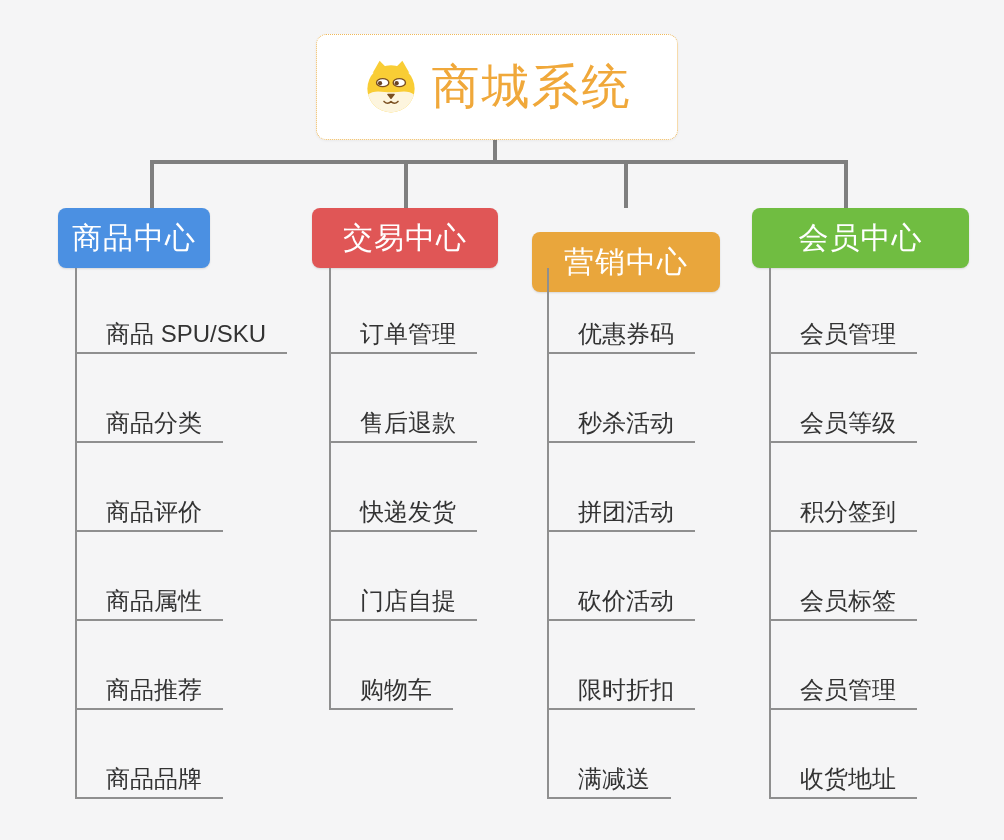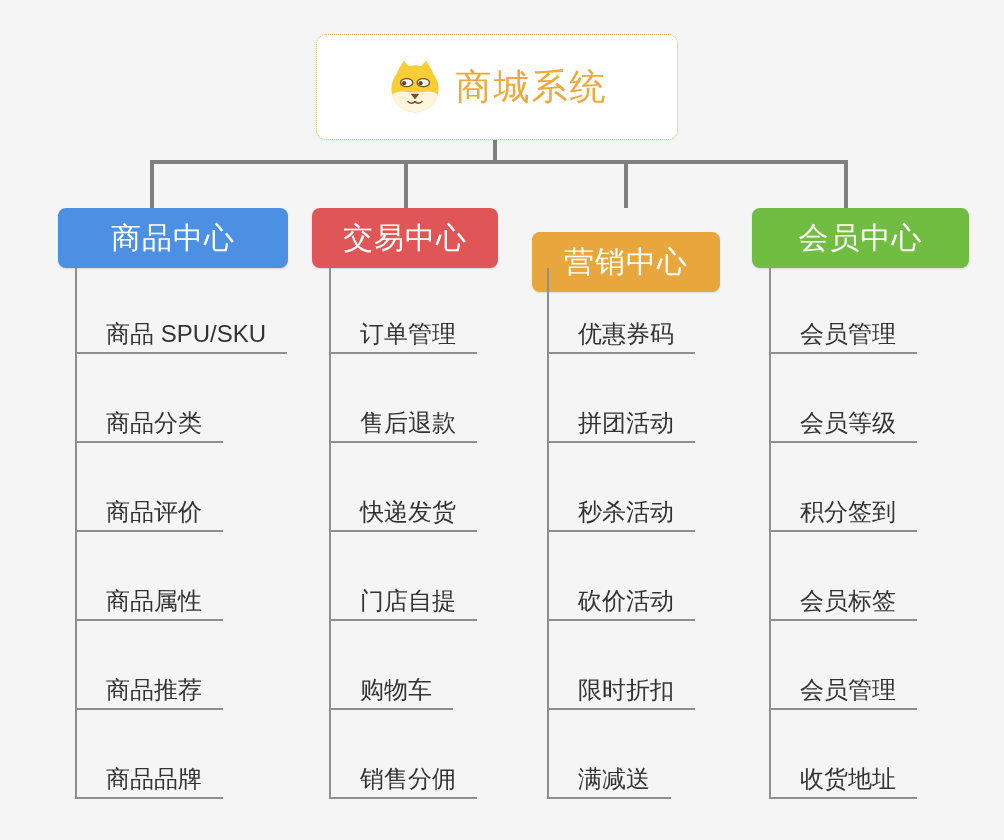--- a/index.html
+++ b/index.html
@@ -27,36 +27,36 @@
     position:absolute;left:316px;top:34px;width:362px;height:106px;
     background:#ffffff;
     border:1px dotted #efb858;
     border-radius:10px;
     box-sizing:border-box;
     display:flex;align-items:center;justify-content:center;
     gap:13px;
     box-shadow:0 1px 3px rgba(0,0,0,0.05);
   }
   .root-title{
-    font-size:36px;
+    font-size:48px;
     color:#f0a83a;
     letter-spacing:2px;
     line-height:1;
     white-space:nowrap;
   }
   .root-icon{width:56px;height:56px;flex:0 0 auto;}
 
   
   .branch-box{
     position:absolute;top:208px;height:60px;width:188px;
     border-radius:8px;
     display:flex;align-items:center;justify-content:center;
     box-shadow:0 1px 2px rgba(0,0,0,0.12);
   }
-  .branch-box.b0{left:58px;width:230px;}
+  .branch-box.b0{left:58px;width:152px;}
   .branch-box.b1{left:312px;width:186px;}
   .branch-box.b2{left:532px;}
   .branch-box.b3{left:752px;width:217px;}
   .branch-label{
     color:#ffffff;font-size:30px;letter-spacing:1px;line-height:1;white-space:nowrap;
   }
 
   
   .col{
     position:absolute;top:268px;
@@ -136,27 +136,26 @@
     <div class="item">商品推荐</div>
     <div class="item">商品品牌</div>
   </div>
 
   <div class="col c1">
     <div class="item">订单管理</div>
     <div class="item">售后退款</div>
     <div class="item">快递发货</div>
     <div class="item">门店自提</div>
     <div class="item">购物车</div>
-    <div class="item">销售分佣</div>
   </div>
 
   <div class="col c2">
     <div class="item">优惠券码</div>
+    <div class="item">秒杀活动</div>
     <div class="item">拼团活动</div>
-    <div class="item">秒杀活动</div>
     <div class="item">砍价活动</div>
     <div class="item">限时折扣</div>
     <div class="item">满减送</div>
   </div>
 
   <div class="col c3">
     <div class="item">会员管理</div>
     <div class="item">会员等级</div>
     <div class="item">积分签到</div>
     <div class="item">会员标签</div>

